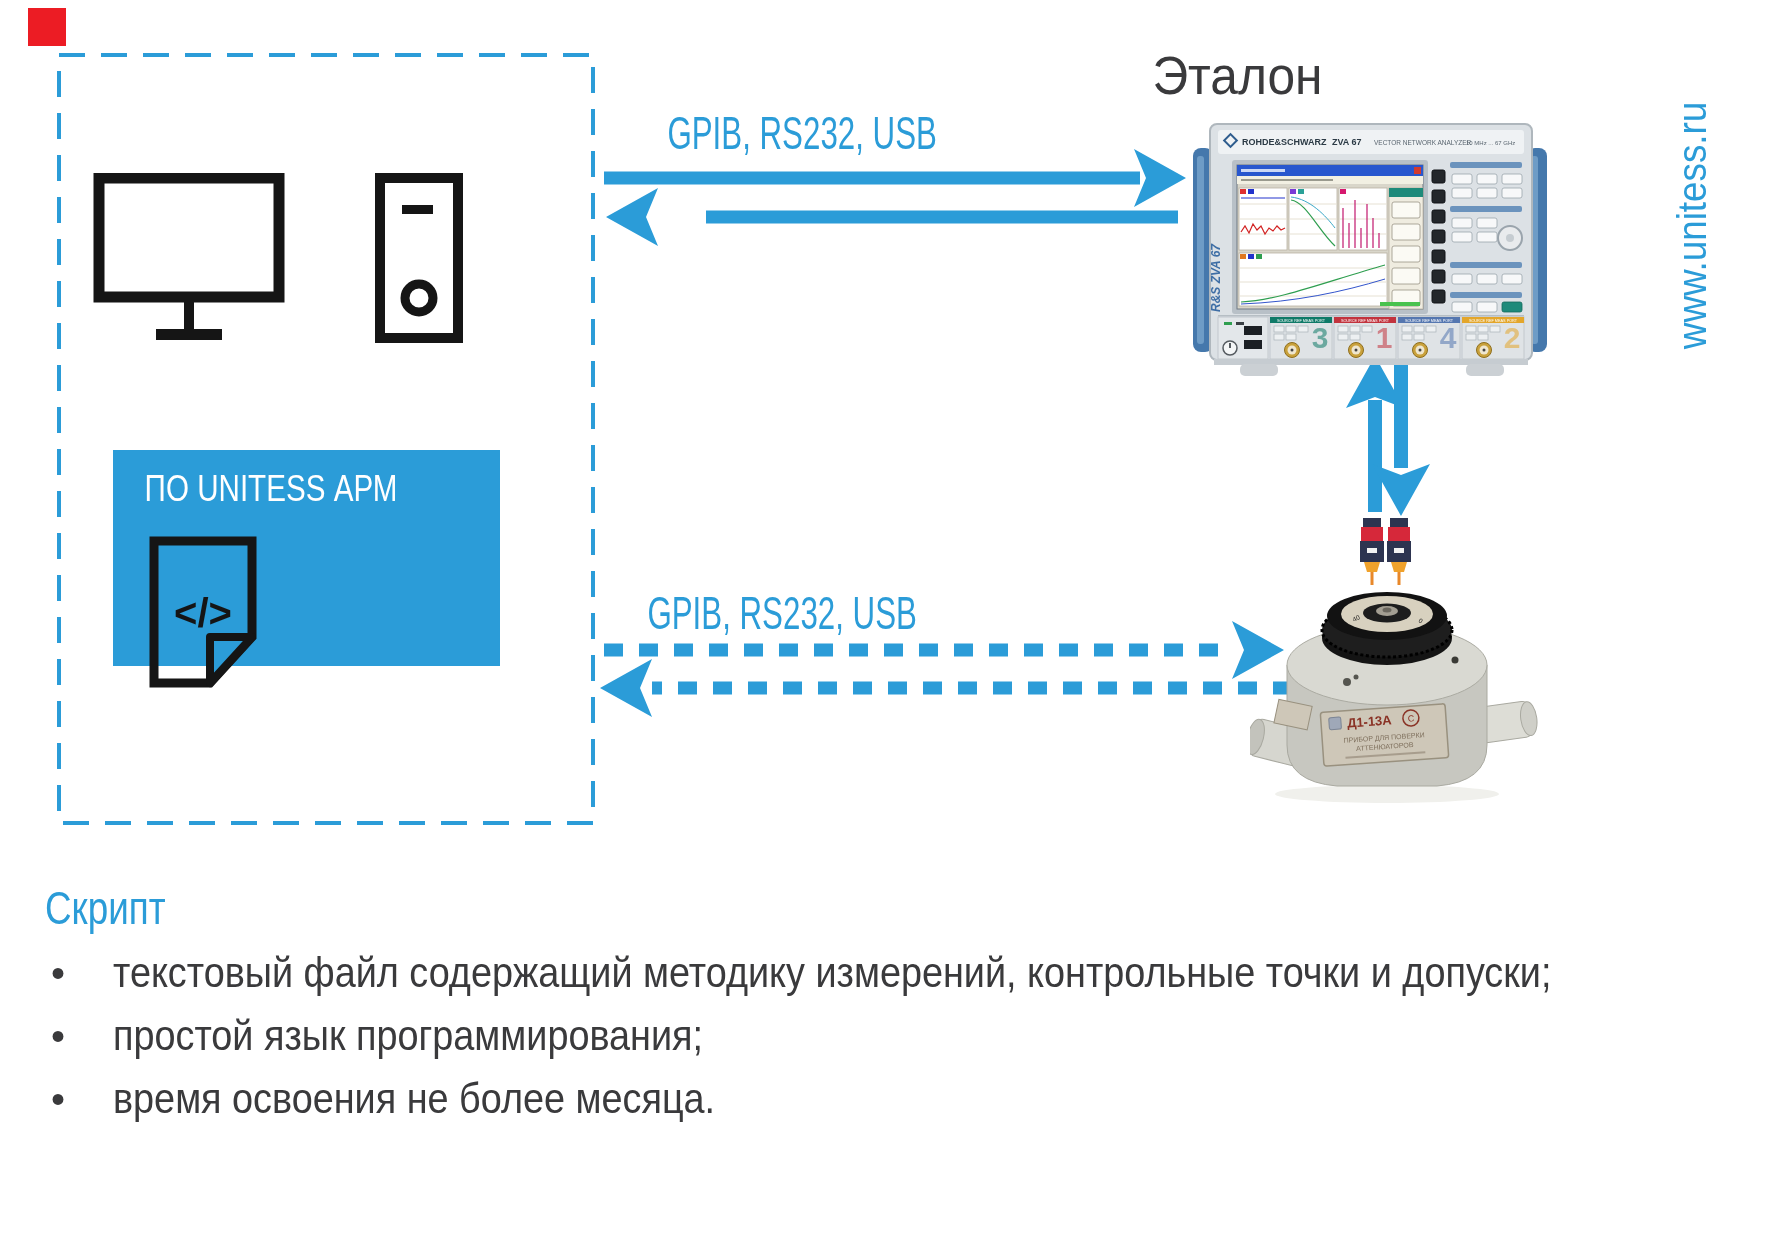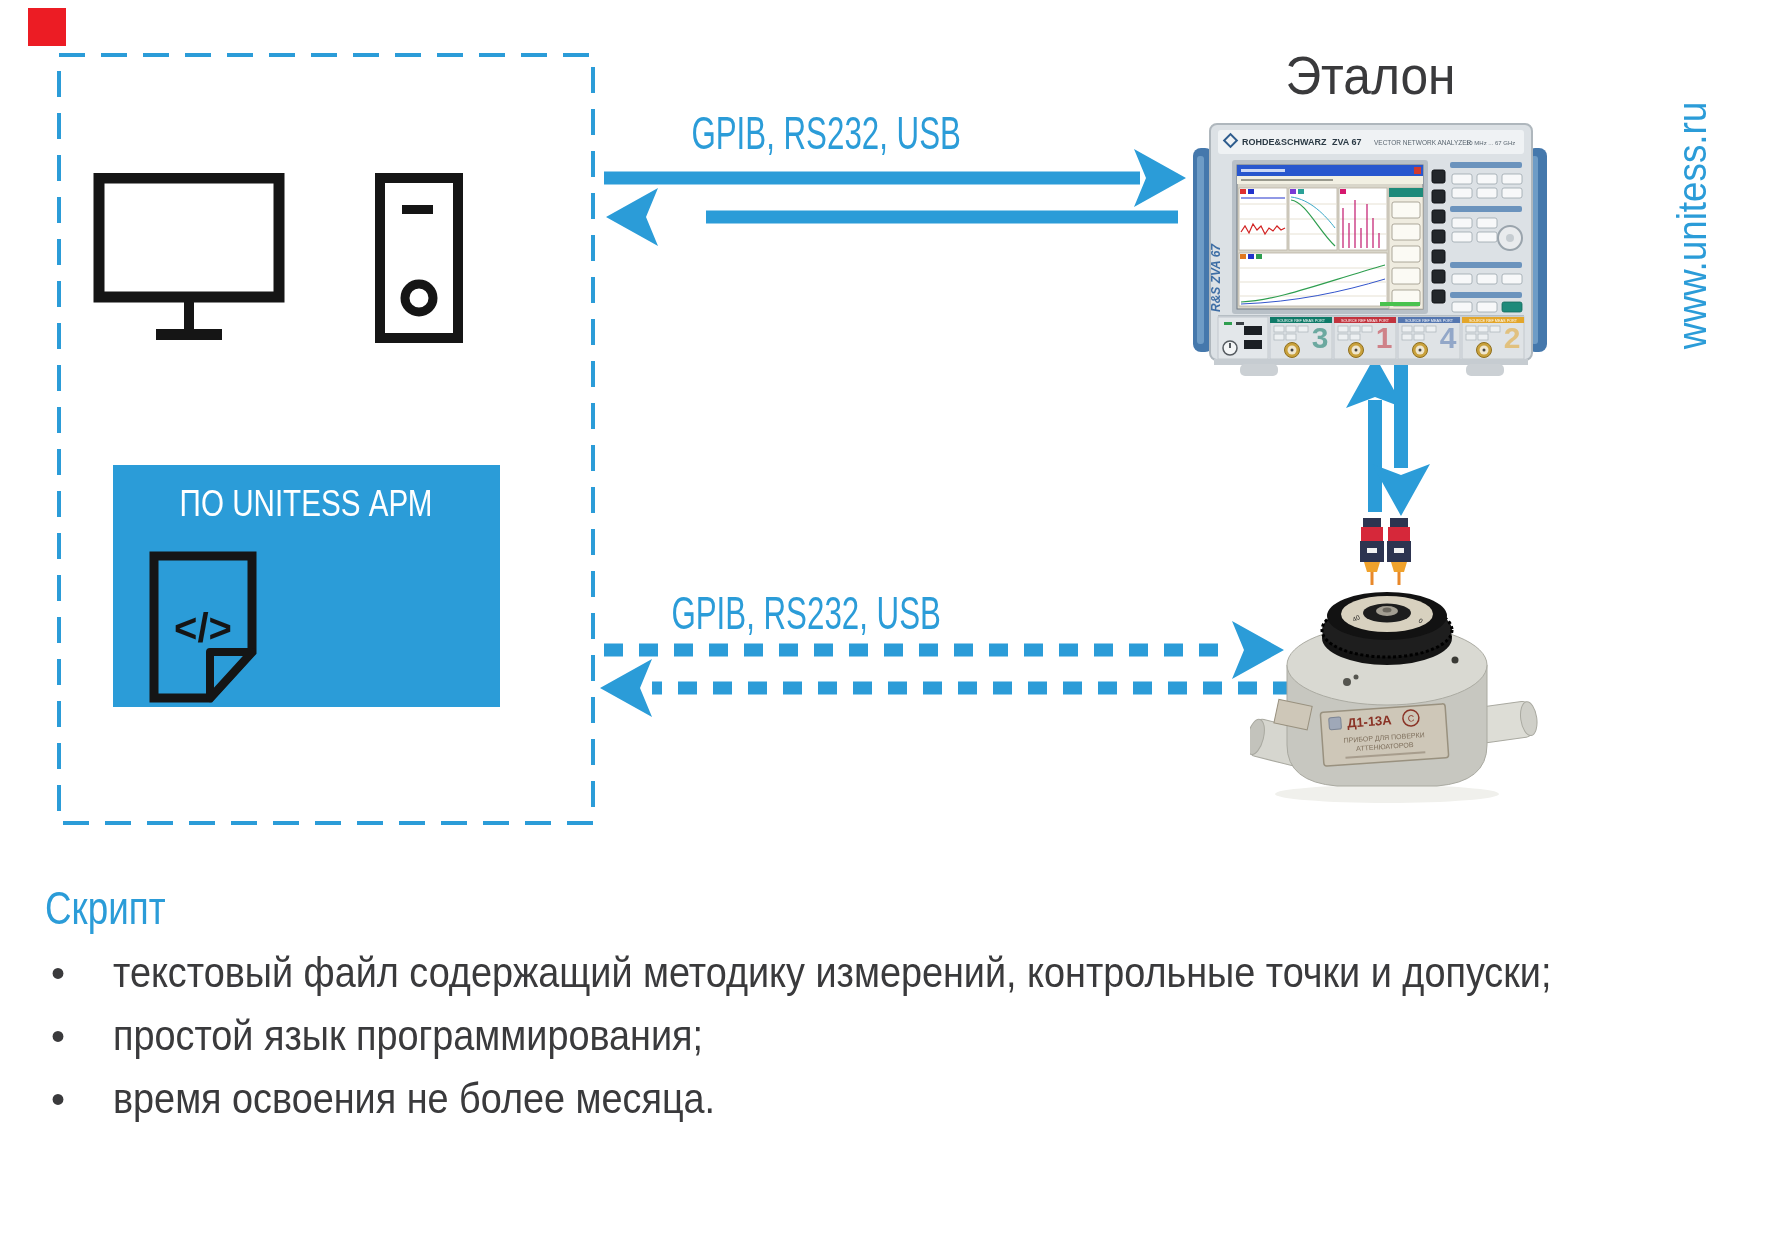--- a/index.html
+++ b/index.html
@@ -1,19 +1,19 @@
 <!DOCTYPE html>
 <html><head>
 <meta charset="utf-8">
 <style>
   html,body{margin:0;padding:0;background:#ffffff;}
   #canvas{position:relative;width:1769px;height:1242px;background:#ffffff;overflow:hidden;
           font-family:"Liberation Sans","DejaVu Sans",sans-serif;color:#3A3A3C;}
   .abs{position:absolute;}
-  .ctr{text-align:center;}
+  .ctr{}
   .cond{display:inline-block;transform:scaleX(var(--sx,1));transform-origin:50% 50%;white-space:nowrap;}
   .condL{display:inline-block;transform:scaleX(var(--sx,1));transform-origin:0 50%;white-space:nowrap;}
   .gpib-label{font-size:46px;font-weight:500;letter-spacing:0;color:#2B9CD8;}
   .caption{font-size:50px;font-weight:500;color:#3A3A3C;}
   .swbox{background:#2B9CD8;}
   .swbox-title{font-size:37px;color:#ffffff;font-weight:500;}
   .file-label{font-size:42px;color:#ffffff;font-weight:500;}
   .notes-heading{font-size:46px;font-weight:500;color:#2B9CD8;}
   .bullet-row{display:flex;align-items:flex-start;margin-bottom:13px;line-height:50px;}
   .bullet-dot{width:62px;padding-left:6px;font-size:40px;color:#3A3A3C;flex:0 0 62px;}
@@ -39,21 +39,21 @@
       <rect x="92" y="124" width="10" height="36" fill="#151515"></rect>
       <rect x="64" y="156" width="66" height="11" fill="#151515"></rect>
     </svg>
 
     <svg class="abs" style="left:318px;top:120px;" width="92" height="175" viewBox="0 0 92 175">
       <rect x="5" y="5" width="78" height="160" fill="#ffffff" stroke="#151515" stroke-width="10"></rect>
       <rect x="27" y="32" width="31" height="9" fill="#151515"></rect>
       <circle cx="44" cy="125" r="14" fill="none" stroke="#151515" stroke-width="9"></circle>
     </svg>
 
-    <div class="abs swbox" style="left:56px;top:412px;width:387px;height:242px;">
+    <div class="abs swbox" style="left:56px;top:397px;width:387px;height:216px;">
       <div class="abs ctr" style="left:0;top:18px;width:387px;">
         <span class="cond swbox-title" style="--sx:.8">ПО UNITESS АРМ</span>
       </div>
 
       <div class="abs" style="left:35px;top:85px;width:110px;height:218px;">
         <svg width="110" height="155" viewBox="0 0 110 155">
           <path d="M6 6 H104 V102 L62 148 H6 Z" fill="none" stroke="#151515" stroke-width="9" stroke-linejoin="miter"></path>
           <path d="M104 102 L62 148 L62 102 Z" fill="#2B9CD8" stroke="#151515" stroke-width="8" stroke-linejoin="round"></path>
           <text x="55" y="92" text-anchor="middle" font-size="40" font-weight="600" fill="#151515">&lt;/&gt;</text>
         </svg>

